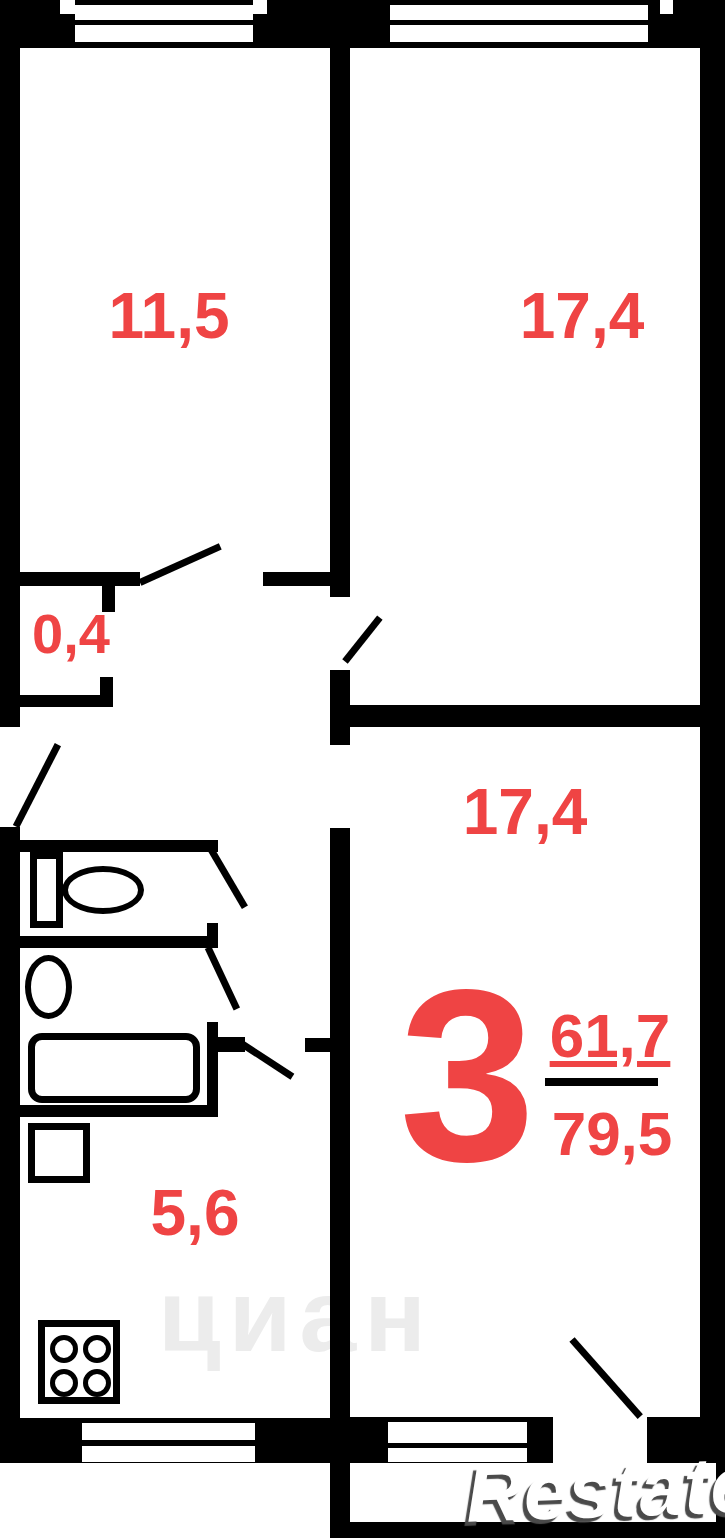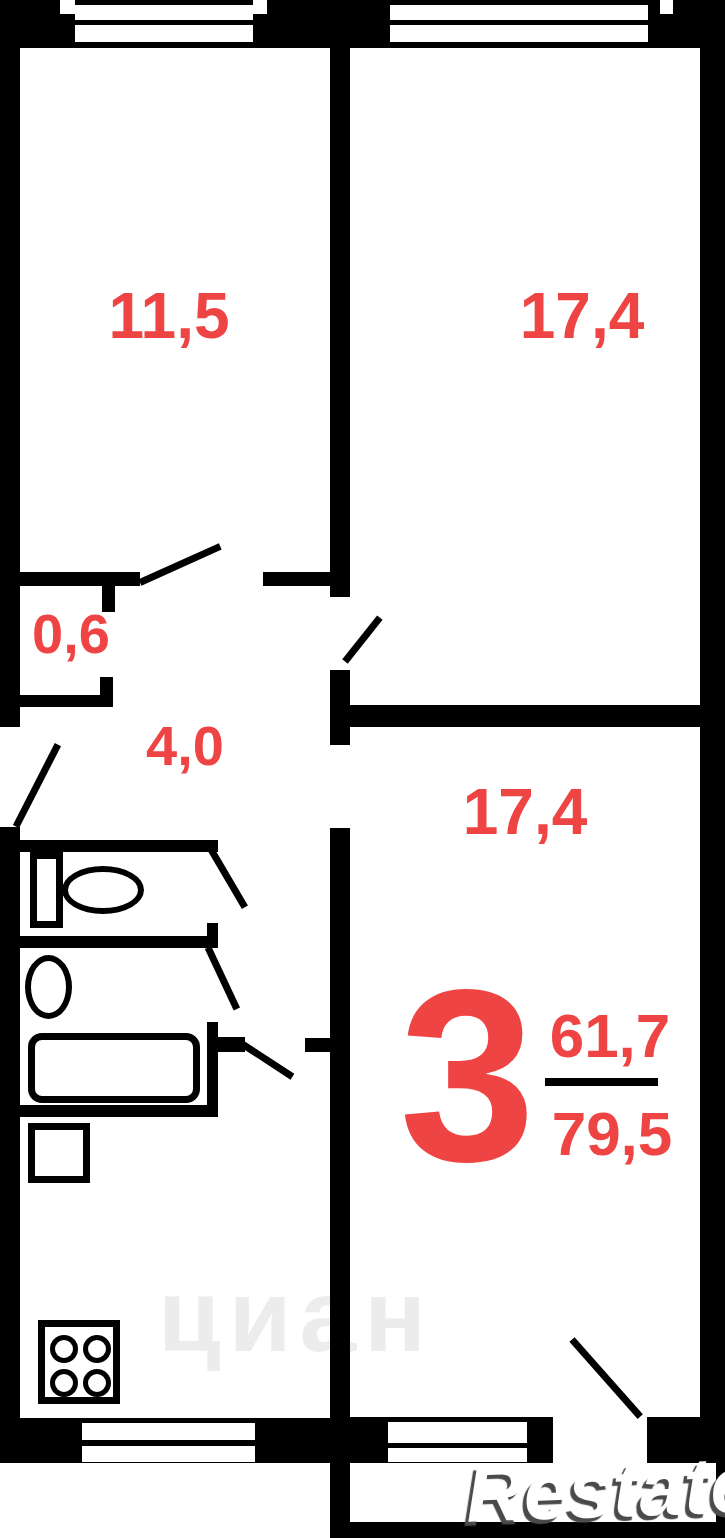--- a/index.html
+++ b/index.html
@@ -117,24 +117,24 @@
 
   <div class="fixture" style="left:38px;top:1320px;width:82px;height:84px;">
     <div class="burner" style="left:5px;top:8px;"></div>
     <div class="burner" style="left:38px;top:8px;"></div>
     <div class="burner" style="left:5px;top:42px;"></div>
     <div class="burner" style="left:38px;top:42px;"></div>
   </div>
 
   <div class="label room-label" style="left:69px;top:271px;width:200px;height:90px;">11,5</div>
   <div class="label room-label" style="left:482px;top:271px;width:200px;height:90px;">17,4</div>
-  <div class="label small-label label" style="left:11px;top:593px;width:120px;height:80px;">0,6</div>
-  <div class="label small-label label" style="left:105px;top:705px;width:160px;height:80px;">4,0</div>
+  <div class="label small-label label" style="left:11px;top:593px;width:120px;height:80px;">0,4</div>
   <div class="label room-label" style="left:425px;top:767px;width:200px;height:90px;">17,4</div>
+  <div class="label room-label" style="left:95px;top:1168px;width:200px;height:90px;">5,6</div>
 
   <div class="label big-n" style="left:395px;top:955px;width:145px;height:240px;">3</div>
-  <div class="label frac" style="left:530px;top:1000px;width:160px;height:70px;">61,7</div>
+  <div class="label frac" style="left:530px;top:1000px;width:160px;height:70px;text-decoration:underline;">61,7</div>
   <div class="frac-line" style="left:545px;top:1078px;width:113px;height:8px;"></div>
   <div class="label frac" style="left:532px;top:1098px;width:160px;height:70px;">79,5</div>
 
   <div id="wm-restate">Restate</div>
 
 </div>
 
 </body></html>

